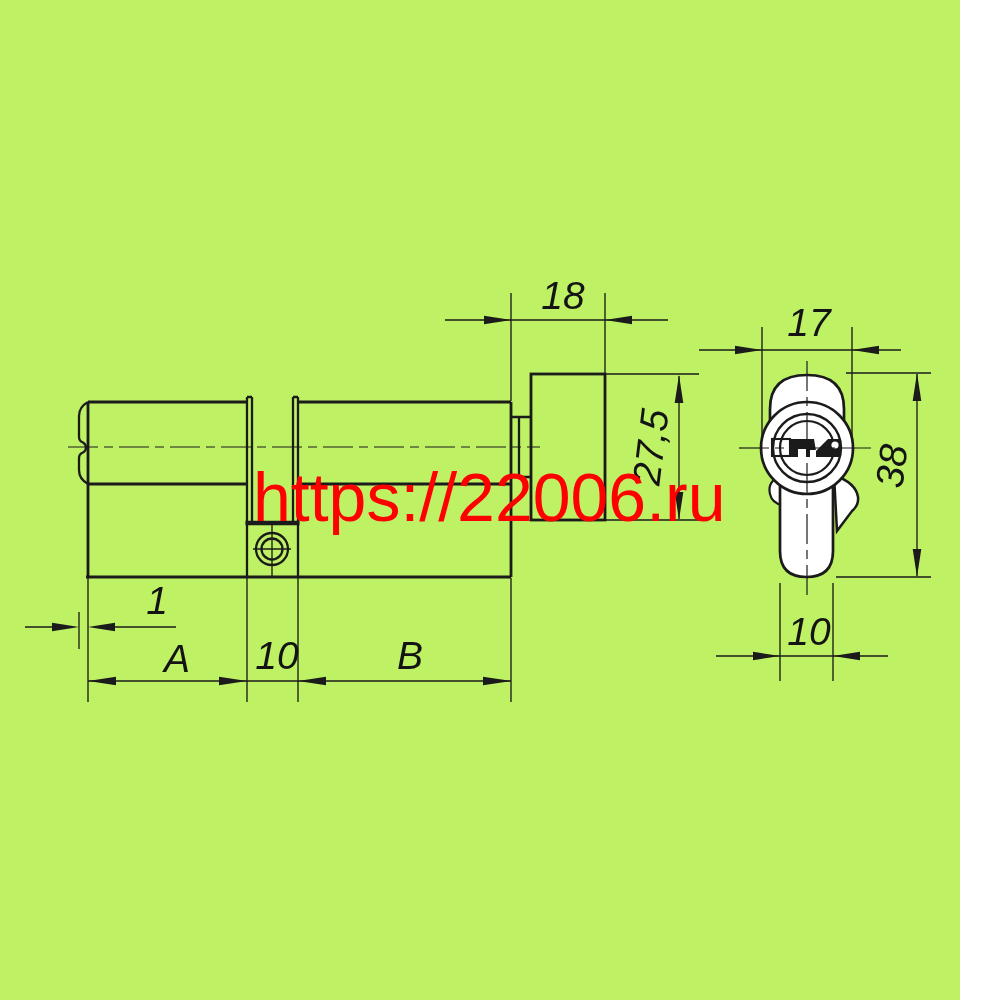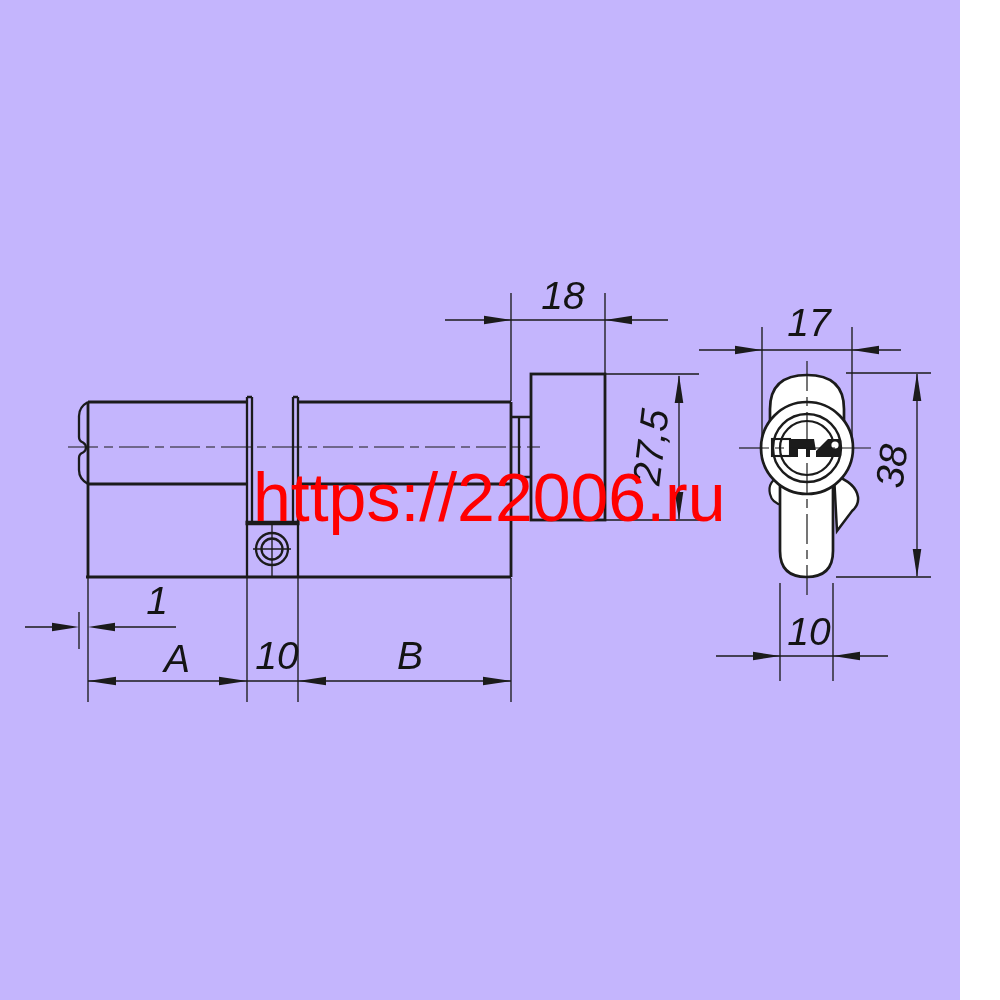--- a/index.html
+++ b/index.html
@@ -1,16 +1,16 @@
 <!DOCTYPE html>
 <html><head>
 <meta charset="utf-8">
 <style>
   html,body{margin:0;padding:0;background:#fff;}
-  #canvas{position:relative;width:960px;height:1000px;background:#c4b5fd;overflow:hidden;
+  #canvas{position:relative;width:960px;height:1000px;background:#bef264;overflow:hidden;
           font-family:"Liberation Sans",sans-serif;}
   svg{position:absolute;left:0;top:0;}
   .ol  {stroke:#1b1b1b;stroke-width:2.8;fill:none;}
   .ol2 {stroke:#1b1b1b;stroke-width:2.3;fill:none;}
   .olf {stroke:#1b1b1b;stroke-width:2.7;fill:#ffffff;}
   .thick{stroke:#1b1b1b;stroke-width:4.6;fill:none;}
   .thin{stroke:#1b1b1b;stroke-width:1.35;fill:none;}
   .ext {stroke:#1b1b1b;stroke-width:1.35;fill:none;}
   .cl  {stroke:#1b1b1b;stroke-width:1.2;fill:none;stroke-dasharray:30 6 9 6;}
   .arr {fill:#1b1b1b;stroke:none;}

